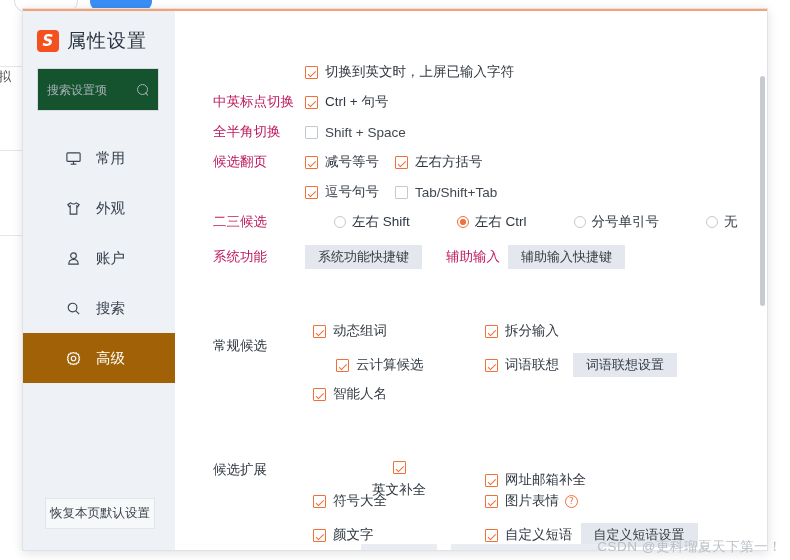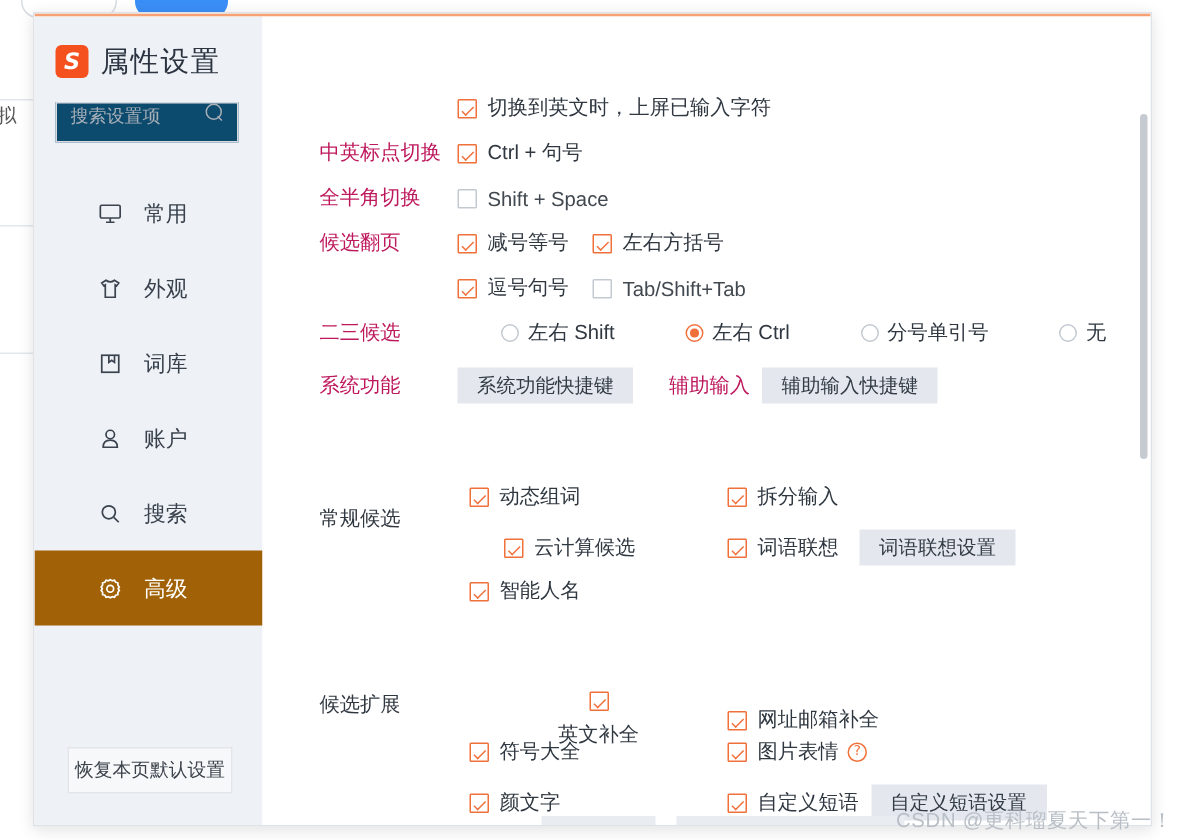--- a/index.html
+++ b/index.html
@@ -80,23 +80,23 @@
     background: #f4511e;
     display: flex; align-items: center; justify-content: center;
     color: #fff; font-size: 15px; font-weight: bold; font-style: italic;
     font-family: "DejaVu Sans", sans-serif; line-height: 1;
   }
   #brand-title {
     font-size: 19px; color: #2b3440; letter-spacing: 1px;
   }
   #search-box {
     margin: 14px 0 0 14px;
-    width: 122px; height: 27px;
-    background: #0c4a6e; border: 1px solid #d7dbe1;
-    display: flex; align-items: flex-start; padding: 0 7px;
+    width: 122px; height: 43px;
+    background: #14532d; border: 1px solid #d7dbe1;
+    display: flex; align-items: center; padding: 0 7px;
   }
   #search-input {
     border: 0; outline: 0; background: transparent;
     font-size: 12px; color: #9aa1a9; width: 92px;
     font-family: "Liberation Sans", sans-serif;
   }
   #search-input::placeholder { color: #a9b0b8; }
   .magnifier {
     width: 12px; height: 12px; position: relative; flex: 0 0 auto;
   }
@@ -277,29 +277,20 @@
 
       <div class="nav-item">
         <span class="nav-icon">
           <svg viewBox="0 0 18 18" width="17" height="17" fill="none" stroke="#3a434e" stroke-width="1.2">
             <path d="M6 3 L3 5 L4.5 7 L5.5 6.3 V15 H12.5 V6.3 L13.5 7 L15 5 L12 3 Q9 5.4 6 3 Z"></path>
           </svg>
         </span>
         <span>外观</span>
       </div>
 
-      <div class="nav-item">
-        <span class="nav-icon">
-          <svg viewBox="0 0 18 18" width="17" height="17" fill="none" stroke="#3a434e" stroke-width="1.2">
-            <rect x="3" y="3" width="12" height="12"></rect>
-              <path d="M8 3 V8 L10 6.6 L12 8 V3"></path>
-          </svg>
-        </span>
-        <span>词库</span>
-      </div>
 
       <div class="nav-item">
         <span class="nav-icon">
           <svg viewBox="0 0 18 18" width="17" height="17" fill="none" stroke="#3a434e" stroke-width="1.2">
             <circle cx="9" cy="6" r="3"></circle>
               <path d="M4 15 Q4 10 9 10 Q14 10 14 15 Z"></path>
           </svg>
         </span>
         <span>账户</span>
       </div>

